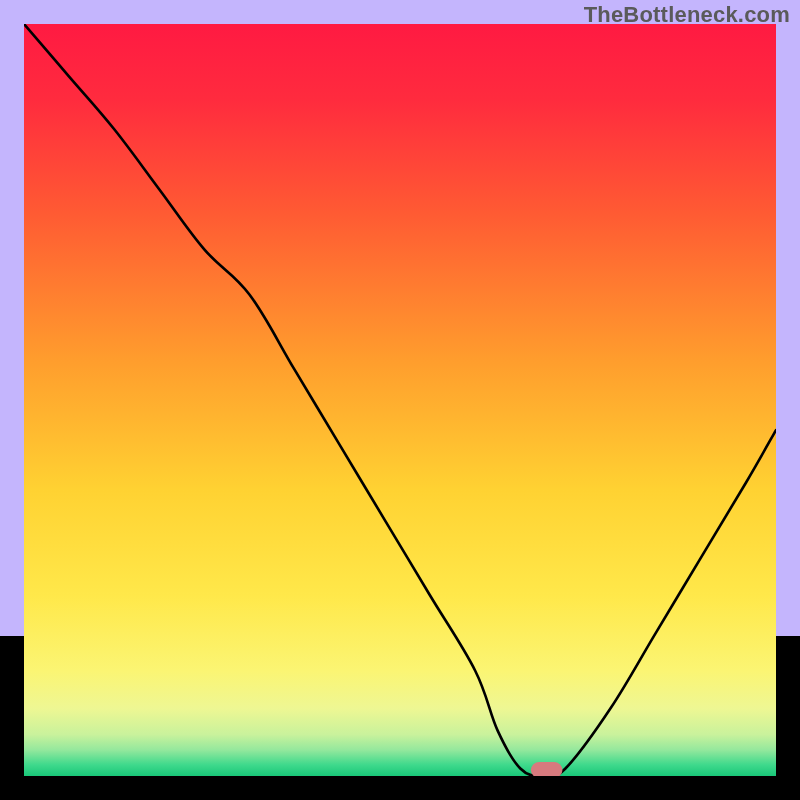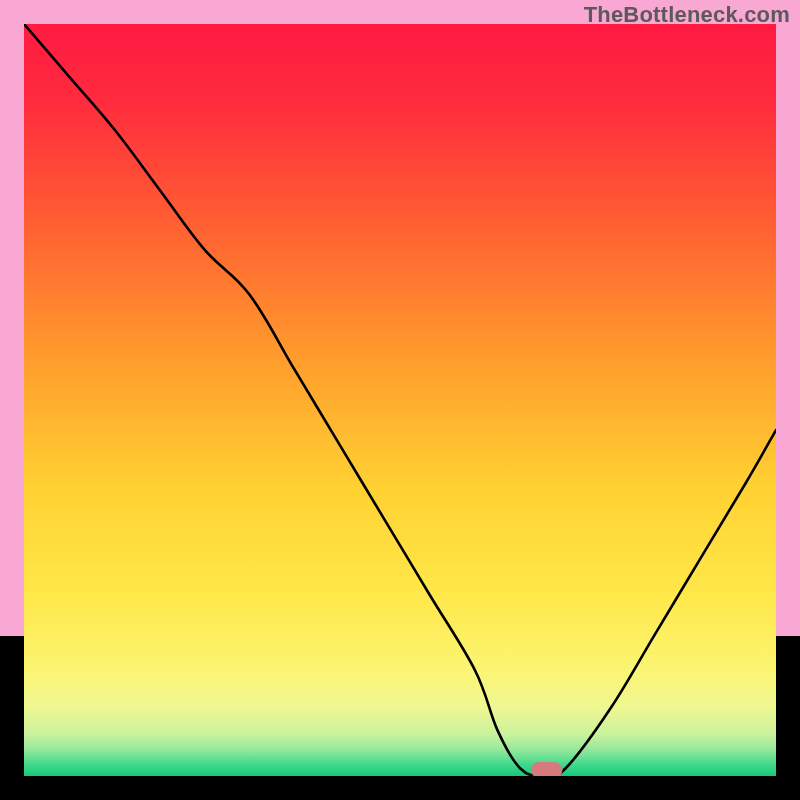--- a/index.html
+++ b/index.html
@@ -8,21 +8,21 @@
     width: 800px;
     height: 800px;
     background: #000;
     overflow: hidden;
     font-family: Arial, Helvetica, sans-serif;
   }
   .frame {
     position: relative;
     width: 800px;
     height: 636px;
-    background: #f9a8d4;
+    background: #c4b5fd;
   }
   .watermark {
     position: absolute;
     top: 2px;
     right: 10px;
     color: #5a5a5a;
     font-size: 22px;
     font-weight: 600;
     letter-spacing: 0.2px;
     z-index: 10;

